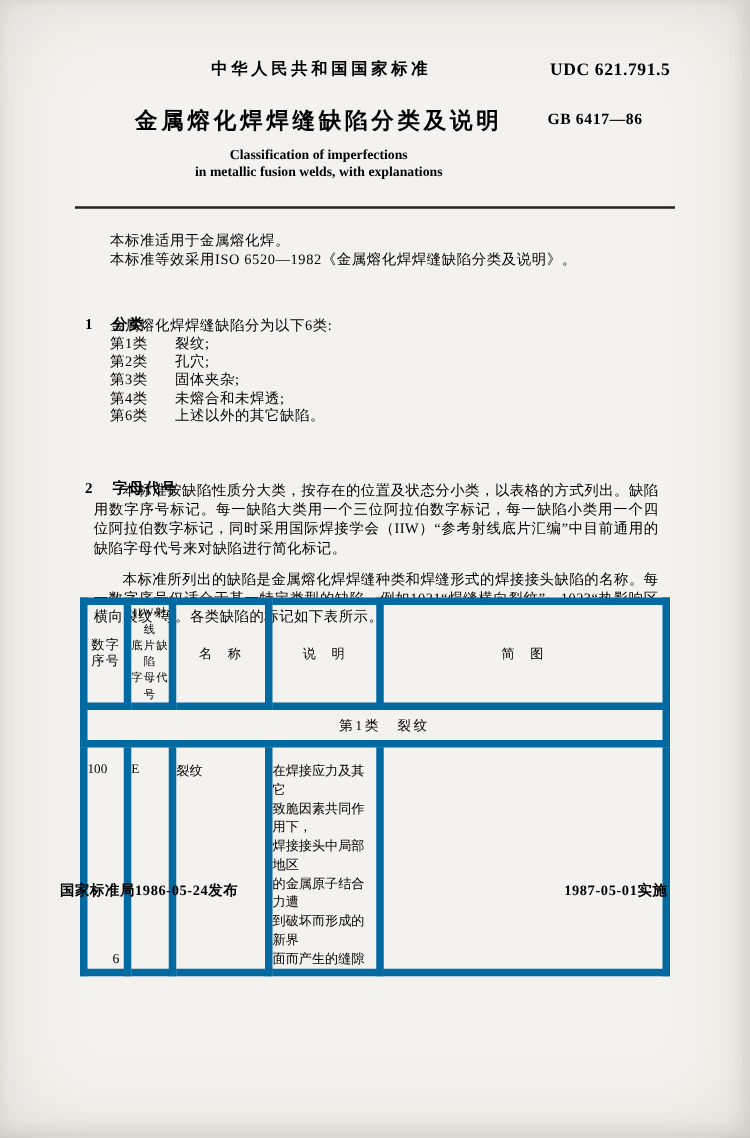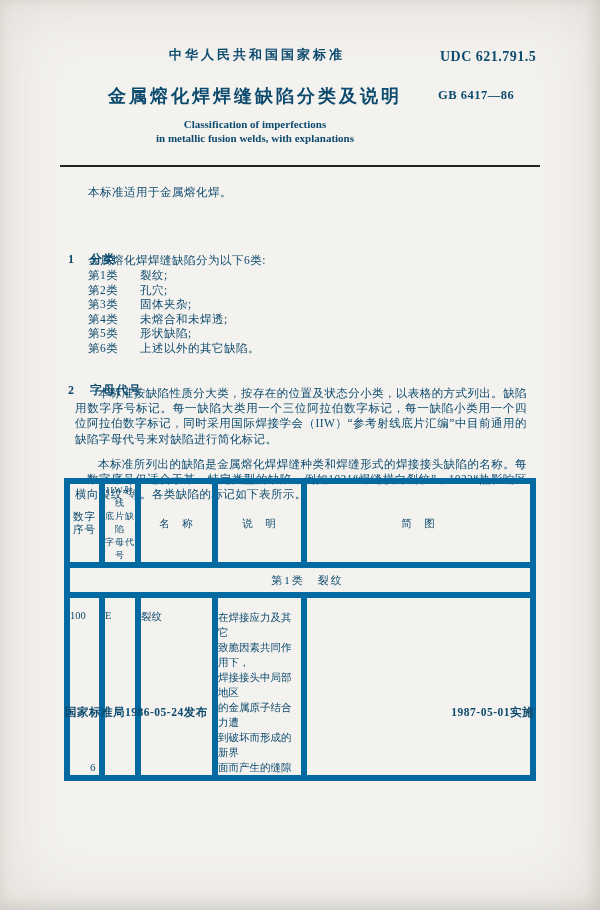--- a/index.html
+++ b/index.html
@@ -5,21 +5,21 @@
   html, body { margin: 0; padding: 0; }
   body {
     width: 600px; height: 910px;
     background: #dcdbd7;
     font-family: "Liberation Serif", "DejaVu Serif", serif;
   }
   .page {
     position: relative;
     width: 600px; height: 910px;
     background: #f4f2ee;
-    color: #0c4a6e;
+    color: #000000;
     overflow: hidden;
     box-shadow: inset 0 0 70px rgba(90,85,70,.14), inset -6px 0 14px rgba(90,85,70,.10), inset 0 -8px 16px rgba(90,85,70,.08);
   }
   .abs { position: absolute; }
   .pre { white-space: pre-line; }
 
   
   .std-label { top: 46px; left: 0; width: 514px; text-align: center;
                font-size: 13px; font-weight: bold; letter-spacing: 3px; }
   .udc      { top: 49px; left: 440px; font-size: 14px; font-weight: bold; letter-spacing: .5px; }
@@ -60,38 +60,39 @@
   table.defect-table th, table.defect-table td {
     border: 6px solid #0369a1; font-weight: normal; padding: 0;
   }
   tr.head th { height: 50px; text-align: center; vertical-align: middle; line-height: 13px; letter-spacing: 1px; }
   th.iiw { font-size: 9px; letter-spacing: 0; line-height: 12px; }
   tr.cat td { height: 24px; text-align: center; font-size: 11px; letter-spacing: 2px; padding-left: 15px; }
   tr.data td { height: 112px; vertical-align: top; text-align: left; padding-top: 12px; font-size: 10.5px; }
   td.desc { text-align: left; padding: 10px 5px 0 6px; line-height: 15px; letter-spacing: 0; }
 
   
-  .issued    { top: 705px; left: 65px;  font-size: 11.5px; font-weight: bold; letter-spacing: .5px; }
+  .issued    { top: 705px; left: 48px;  font-size: 11.5px; font-weight: bold; letter-spacing: .5px; }
   .effective { top: 705px; right: 66px; font-size: 11.5px; font-weight: bold; letter-spacing: .5px; }
   .page-num  { top: 761px; left: 90px;  font-size: 11px; }
 </style>
 </head>
 <body>
 
 <div class="page">
 
   <div class="abs std-label">中华人民共和国国家标准</div>
   <div class="abs udc">UDC 621.791.5</div>
   <div class="abs title-cn">金属熔化焊焊缝缺陷分类及说明</div>
   <div class="abs std-no">GB 6417—86</div>
   <div class="abs title-en en1">Classification of imperfections</div>
   <div class="abs title-en en2">in metallic fusion welds, with explanations</div>
   <div class="abs rule"></div>
 
   <div class="abs body-text intro1">本标准适用于金属熔化焊。</div>
+  <div class="abs body-text intro2">本标准等效采用ISO 6520—1982《金属熔化焊焊缝缺陷分类及说明》。</div>
 
   <div class="abs sec-head sec1">
     <span class="sec-num">1</span>
     <span>分类</span>
   </div>
   <div class="abs body-text lead">金属熔化焊焊缝缺陷分为以下6类:</div>
 
   <div class="abs class-list">
     <div class="item">
       <span class="lbl">第1类</span>
@@ -101,24 +102,20 @@
       <span class="lbl">第2类</span>
       <span>孔穴;</span>
     </div>
     <div class="item">
       <span class="lbl">第3类</span>
       <span>固体夹杂;</span>
     </div>
     <div class="item">
       <span class="lbl">第4类</span>
       <span>未熔合和未焊透;</span>
-    </div>
-    <div class="item">
-      <span class="lbl">第5类</span>
-      <span>形状缺陷;</span>
     </div>
     <div class="item">
       <span class="lbl">第6类</span>
       <span>上述以外的其它缺陷。</span>
     </div>
   </div>
 
   <div class="abs sec-head sec2">
     <span class="sec-num">2</span>
     <span>字母代号</span>

